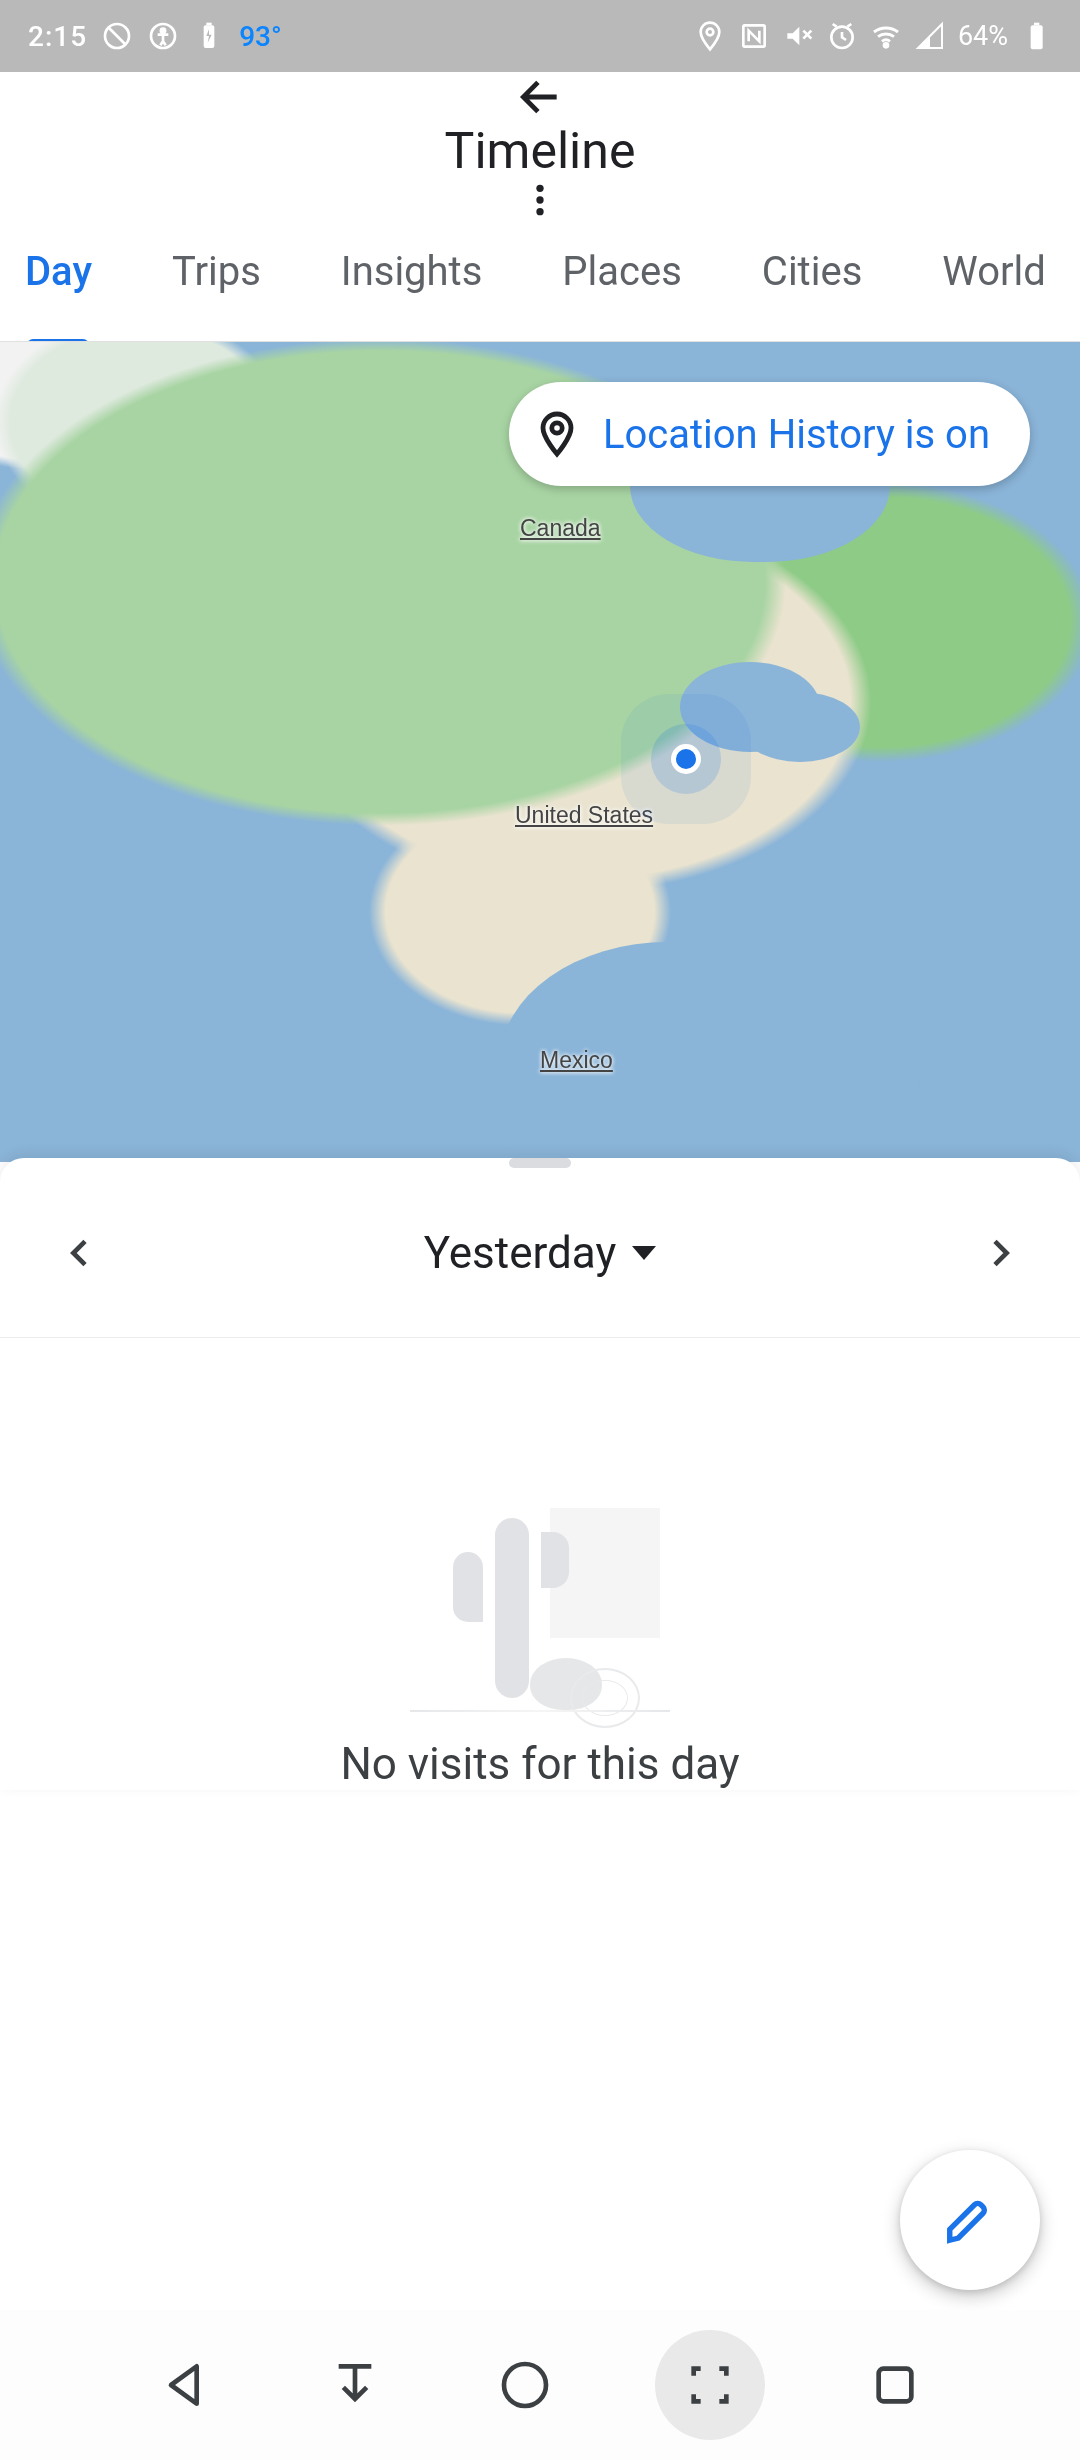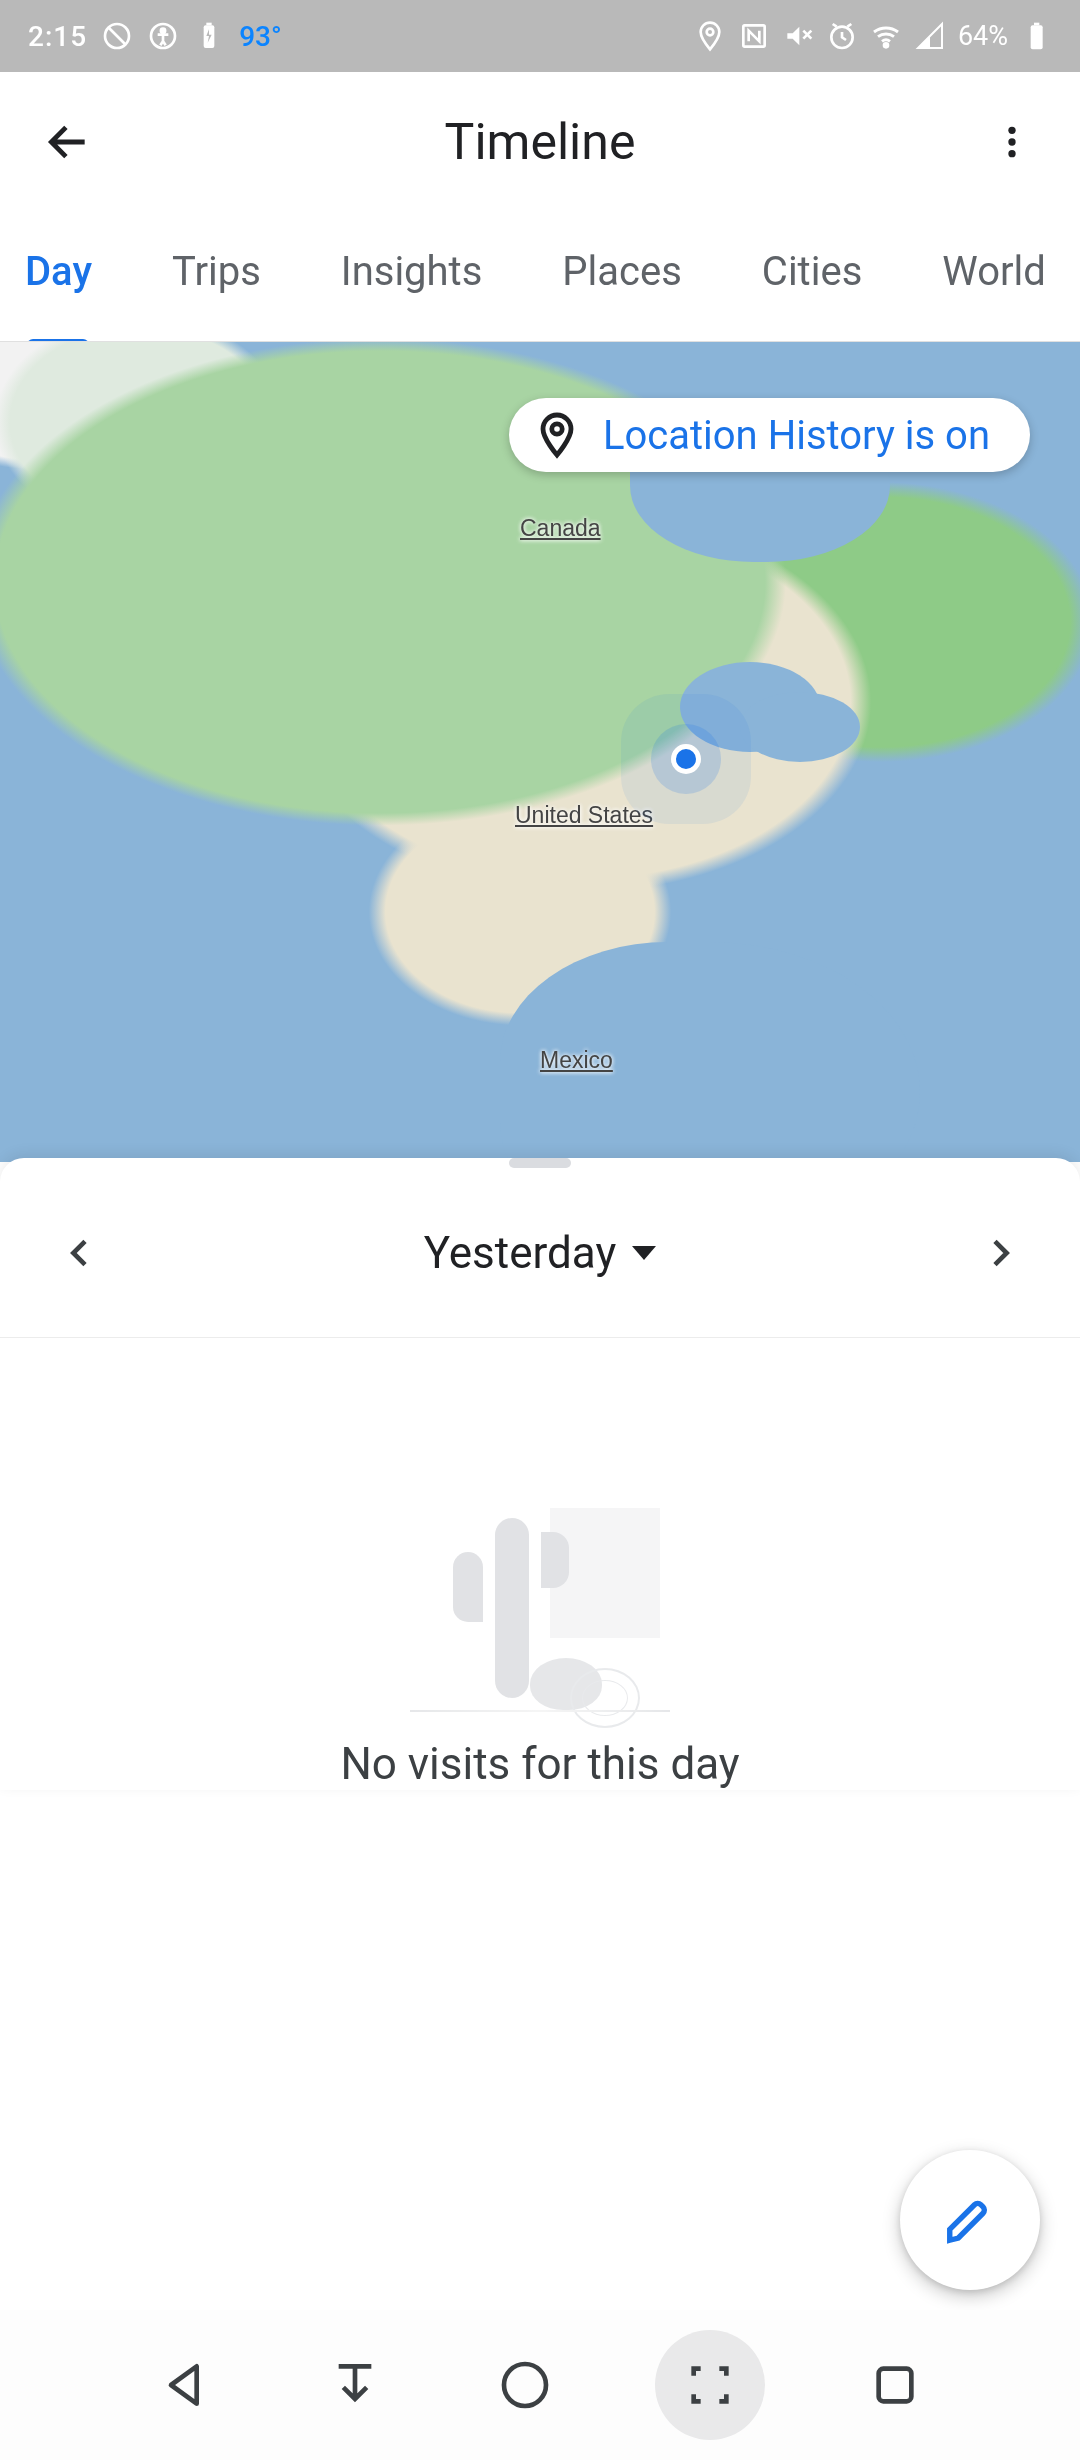--- a/index.html
+++ b/index.html
@@ -22,21 +22,22 @@
   .temp { color: #0b84ff; font-weight: 500; }
   .status-icon { width: 32px; height: 32px; display: inline-flex; align-items: center; justify-content: center; }
   .status-icon svg { width: 100%; height: 100%; }
 
   
   .app-header {
     height: 140px;
     display: flex;
     align-items: center;
     justify-content: space-between;
-    padding: 12px 40px;
+    padding: 0 40px;
+    flex-direction: column;
   }
   .back-btn { width: 56px; height: 56px; display: flex; align-items: center; justify-content: center; }
   .header-title { font-size: 50px; color: #202124; font-weight: 400; flex: 1; text-align: center; }
   .more-btn { width: 56px; height: 56px; display: flex; align-items: center; justify-content: center; }
 
   
   .tabs {
     display: flex;
     height: 130px;
     align-items: center;
@@ -116,24 +117,24 @@
     background: #1a73e8;
     border: 5px solid #fff;
     border-radius: 50%;
     box-shadow: 0 0 0 20px rgba(26,115,232,0.18), 0 0 0 50px rgba(26,115,232,0.08);
     transform: translate(-50%,-50%);
   }
 
   .location-chip {
     position: absolute;
     right: 50px;
-    top: 56px;
+    top: 40px;
     background: #fff;
     border-radius: 54px;
-    height: 74px;
+    height: 104px;
     display: flex;
     align-items: center;
     padding: 0 40px 0 24px;
     box-shadow: 0 3px 10px rgba(0,0,0,0.22);
     gap: 22px;
   }
   .location-chip-text { color: #1a73e8; font-size: 40px; font-weight: 400; }
   .pin-icon { width: 48px; height: 48px; }
 
   

